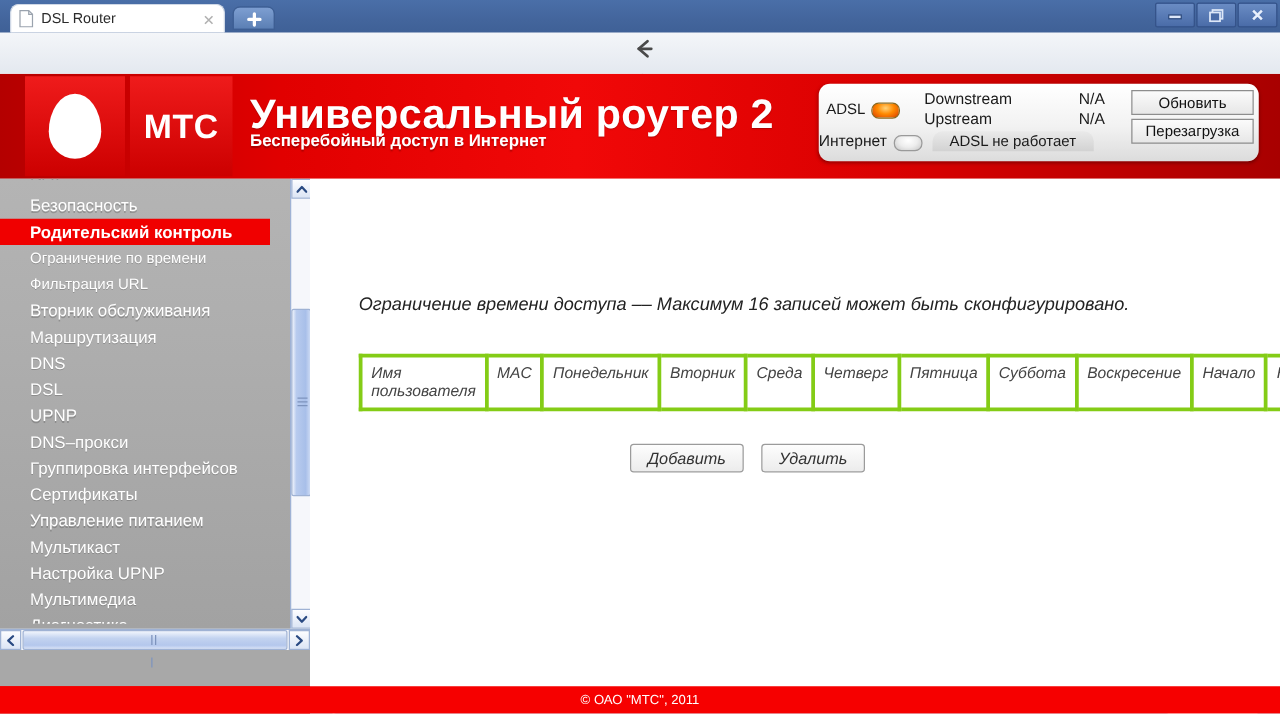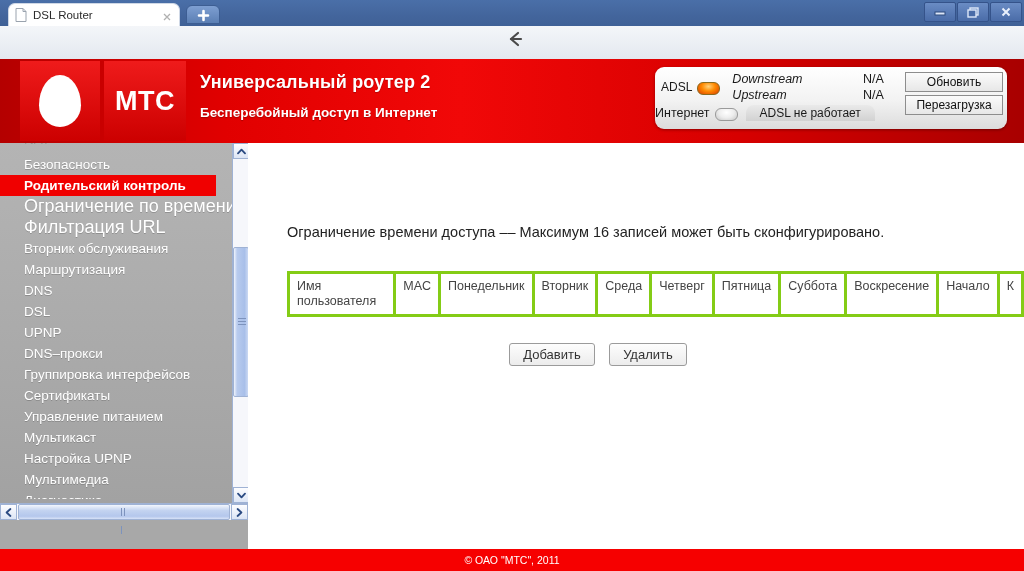--- a/index.html
+++ b/index.html
@@ -93,21 +93,21 @@
     background:#ffffff;border-radius:50% 50% 50% 50%/58% 58% 42% 42%;
   }
   .logo-word{
     position:absolute;left:104px;top:2px;width:82px;height:80px;
     background:linear-gradient(to bottom,#ef1b1b,#cc0000);
     color:#ffffff;font-weight:bold;font-size:27px;
     display:flex;align-items:center;justify-content:center;letter-spacing:.5px;
   }
   .banner-title{
     position:absolute;left:200px;top:13px;
-    color:#ffffff;font-size:18px;font-weight:bold;letter-spacing:.2px;
+    color:#ffffff;font-size:33px;font-weight:bold;letter-spacing:.2px;
     text-shadow:0 1px 1px rgba(0,0,0,.25);
   }
   .banner-sub{
     position:absolute;left:200px;top:46px;
     color:#ffffff;font-size:13.5px;font-weight:bold;
     text-shadow:0 1px 1px rgba(0,0,0,.25);
   }
 
   
   .statuspanel{
@@ -122,21 +122,21 @@
   }
   .led{
     width:21px;height:11px;border-radius:6px;flex:0 0 auto;
     margin:3px 4px 0 5px;border:1px solid #8a6a1e;
     background:radial-gradient(ellipse at 50% 32%,#ffd27a 0%,#ff8a00 45%,#d83a00 100%);
   }
   .led.off{
     border:1px solid #9a9a9a;
     background:radial-gradient(ellipse at 50% 32%,#ffffff 0%,#ededed 50%,#c6c6c6 100%);
   }
-  .sp-stream{margin-left:8px;font-style:italic;}
+  .sp-stream{margin-left:15px;}
   .sp-stream div{font-size:12.5px;color:#1a1a1a;line-height:16px;white-space:nowrap;}
   .sp-vals{position:absolute;left:208px;top:4px;}
   .sp-vals div{font-size:12.5px;color:#1a1a1a;line-height:16px;text-align:left;width:32px;}
   .sp-row2{position:absolute;left:0px;top:38px;display:flex;align-items:center;}
   .sp-row2 .sp-lbl{font-size:12.5px;}
   .sp-msgbox{
     margin-left:4px;padding:1px 14px;
     background:linear-gradient(to bottom,#eaeaea,#d2d2d2);
     border-radius:8px 8px 0 0;
     font-size:12px;color:#1a1a1a;white-space:nowrap;
@@ -159,21 +159,21 @@
   .menu{
     position:absolute;left:0;top:0;width:232px;height:360px;
     background:linear-gradient(to bottom,#b4b4b4 0%,#adadad 40%,#a2a2a2 100%);
     overflow:hidden;
   }
   .mi{
     font-size:13.5px;color:#ffffff;line-height:21px;height:21px;
     padding-left:24px;white-space:nowrap;overflow:hidden;
     text-shadow:0 1px 0 rgba(0,0,0,.18);
   }
-  .mi.sub{font-size:18px;}
+  .mi.sub{font-size:12px;}
   .mi.active{
     background:#f00000;color:#ffffff;font-weight:bold;width:192px;
     text-shadow:none;
   }
   .mi.top-cut{position:relative;top:-10px;height:11px;line-height:11px;overflow:hidden;}
   .mi.bot-cut{height:9px;line-height:21px;overflow:hidden;}
 
   
   .vsb{
     position:absolute;left:232px;top:0;width:16px;height:360px;
@@ -212,21 +212,21 @@
     display:flex;align-items:center;justify-content:center;
   }
   .hgrip{width:6px;height:8px;}
   .hgrip i{display:inline-block;width:1px;height:8px;background:#7d93bd;margin-right:2px;vertical-align:top;}
 
   
   .mainframe{
     position:absolute;left:248px;top:84px;width:776px;height:428px;
     background:#ffffff;overflow:hidden;
   }
-  .content{position:absolute;left:0;top:0;width:776px;height:410px;overflow:hidden;}
+  .content{position:absolute;left:0;top:12px;width:776px;height:410px;overflow:hidden;font-style:italic;}
   .page-heading{
     position:absolute;left:39px;top:81px;
     font-size:14.5px;color:#222222;white-space:nowrap;
   }
   .rulestable{
     position:absolute;left:39px;top:128px;
     border-collapse:collapse;table-layout:auto;
   }
   .rulestable th{
     border:3px solid #84cc16;

